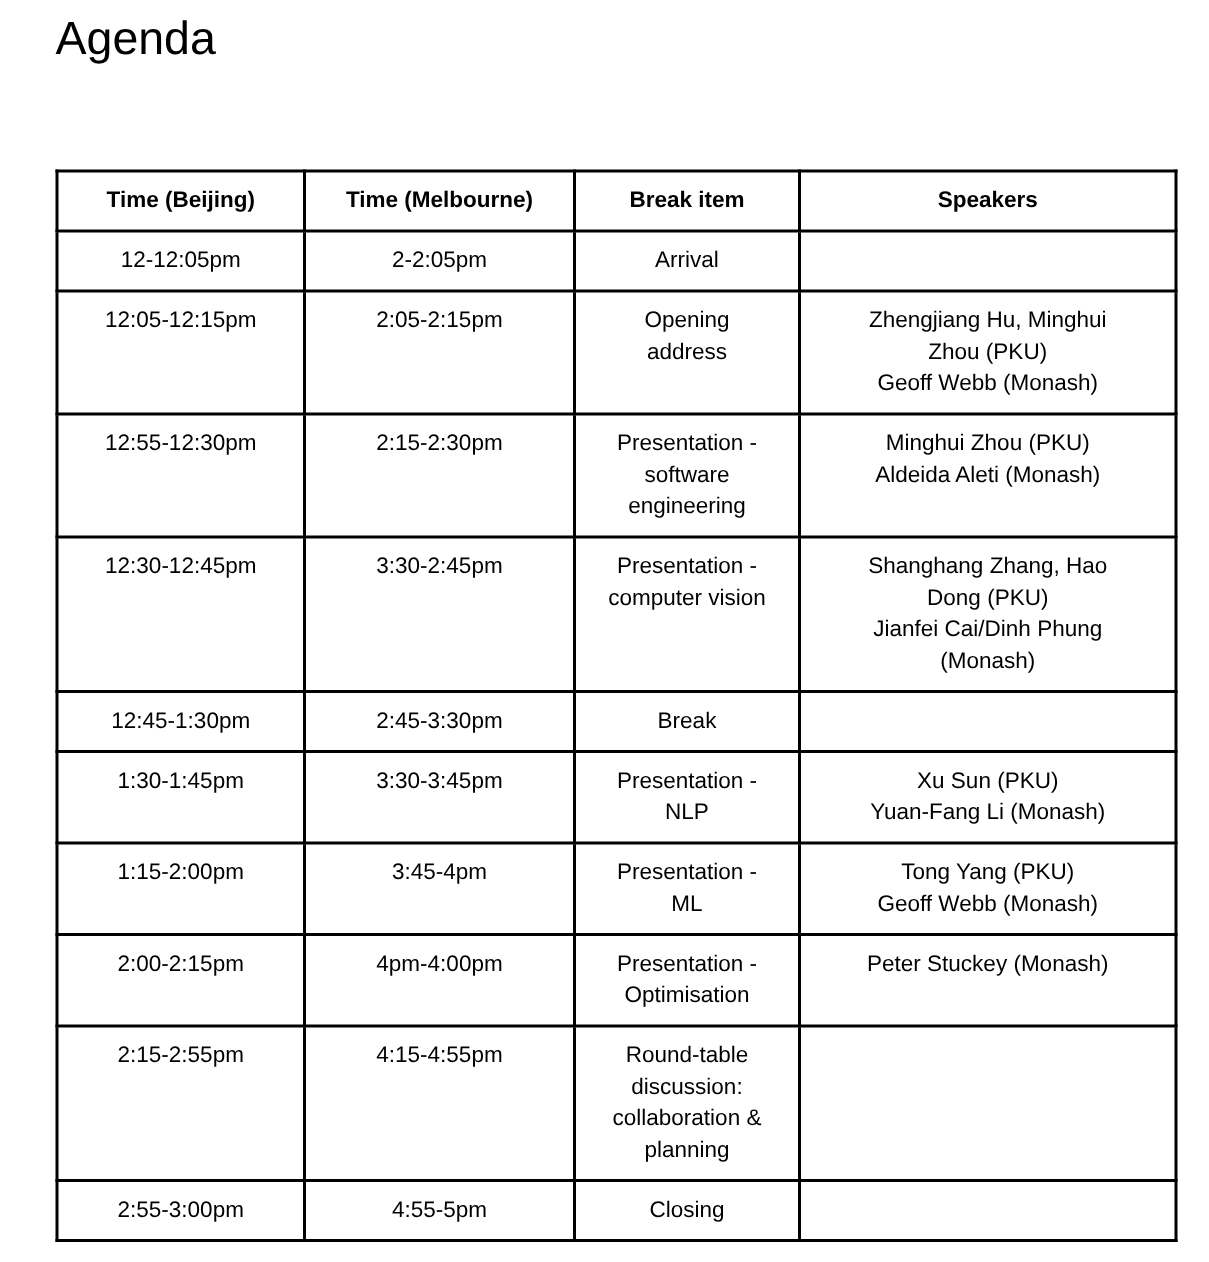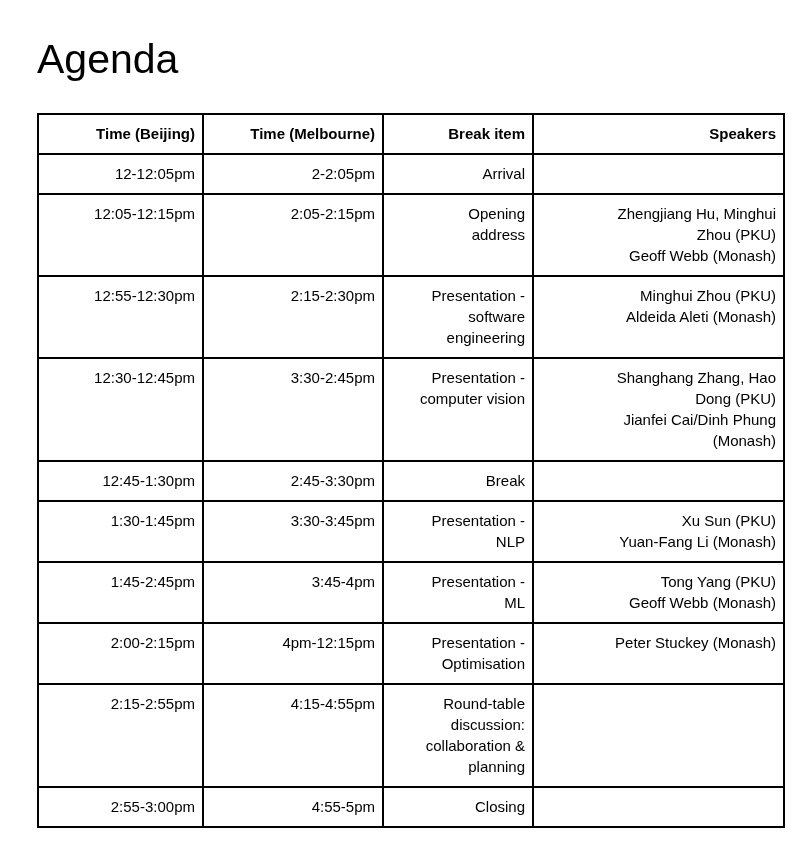--- a/index.html
+++ b/index.html
@@ -15,40 +15,39 @@
   .page {
     position: relative;
     width: 806px;
     height: 841px;
     background: #ffffff;
   }
   .doc-title {
     position: absolute;
     left: 37px;
     top: 9px;
-    font-size: 41px;
+    font-size: 31px;
     font-weight: 400;
     line-height: 1.1;
     color: #000000;
     white-space: nowrap;
-    margin-top: 28px;
   }
   table.agenda {
     position: absolute;
     left: 37px;
     top: 113px;
     border-collapse: collapse;
     table-layout: fixed;
     width: 746px;
   }
   table.agenda th,
   table.agenda td {
     border: 2px solid #000000;
     vertical-align: top;
-    text-align: right;
+    text-align: center;
     padding: 8px 7px 9px 7px;
     font-size: 15px;
     line-height: 21px;
     white-space: pre-line;
     overflow: hidden;
     word-wrap: break-word;
     margin-top: 40px;
   }
   table.agenda th {
     font-weight: 700;
@@ -123,30 +122,30 @@
       </tr>
       <tr>
         <td>1:30-1:45pm</td>
         <td>3:30-3:45pm</td>
         <td>Presentation -
 NLP</td>
         <td>Xu Sun (PKU)
 Yuan-Fang Li (Monash)</td>
       </tr>
       <tr>
-        <td>1:45-2:45pm</td>
+        <td>1:15-2:00pm</td>
         <td>3:45-4pm</td>
         <td>Presentation -
 ML</td>
         <td>Tong Yang (PKU)
 Geoff Webb (Monash)</td>
       </tr>
       <tr>
         <td>2:00-2:15pm</td>
-        <td>4pm-12:15pm</td>
+        <td>4pm-4:00pm</td>
         <td>Presentation -
 Optimisation</td>
         <td>Peter Stuckey (Monash)</td>
       </tr>
       <tr>
         <td>2:15-2:55pm</td>
         <td>4:15-4:55pm</td>
         <td>Round-table
 discussion:
 collaboration &amp;

